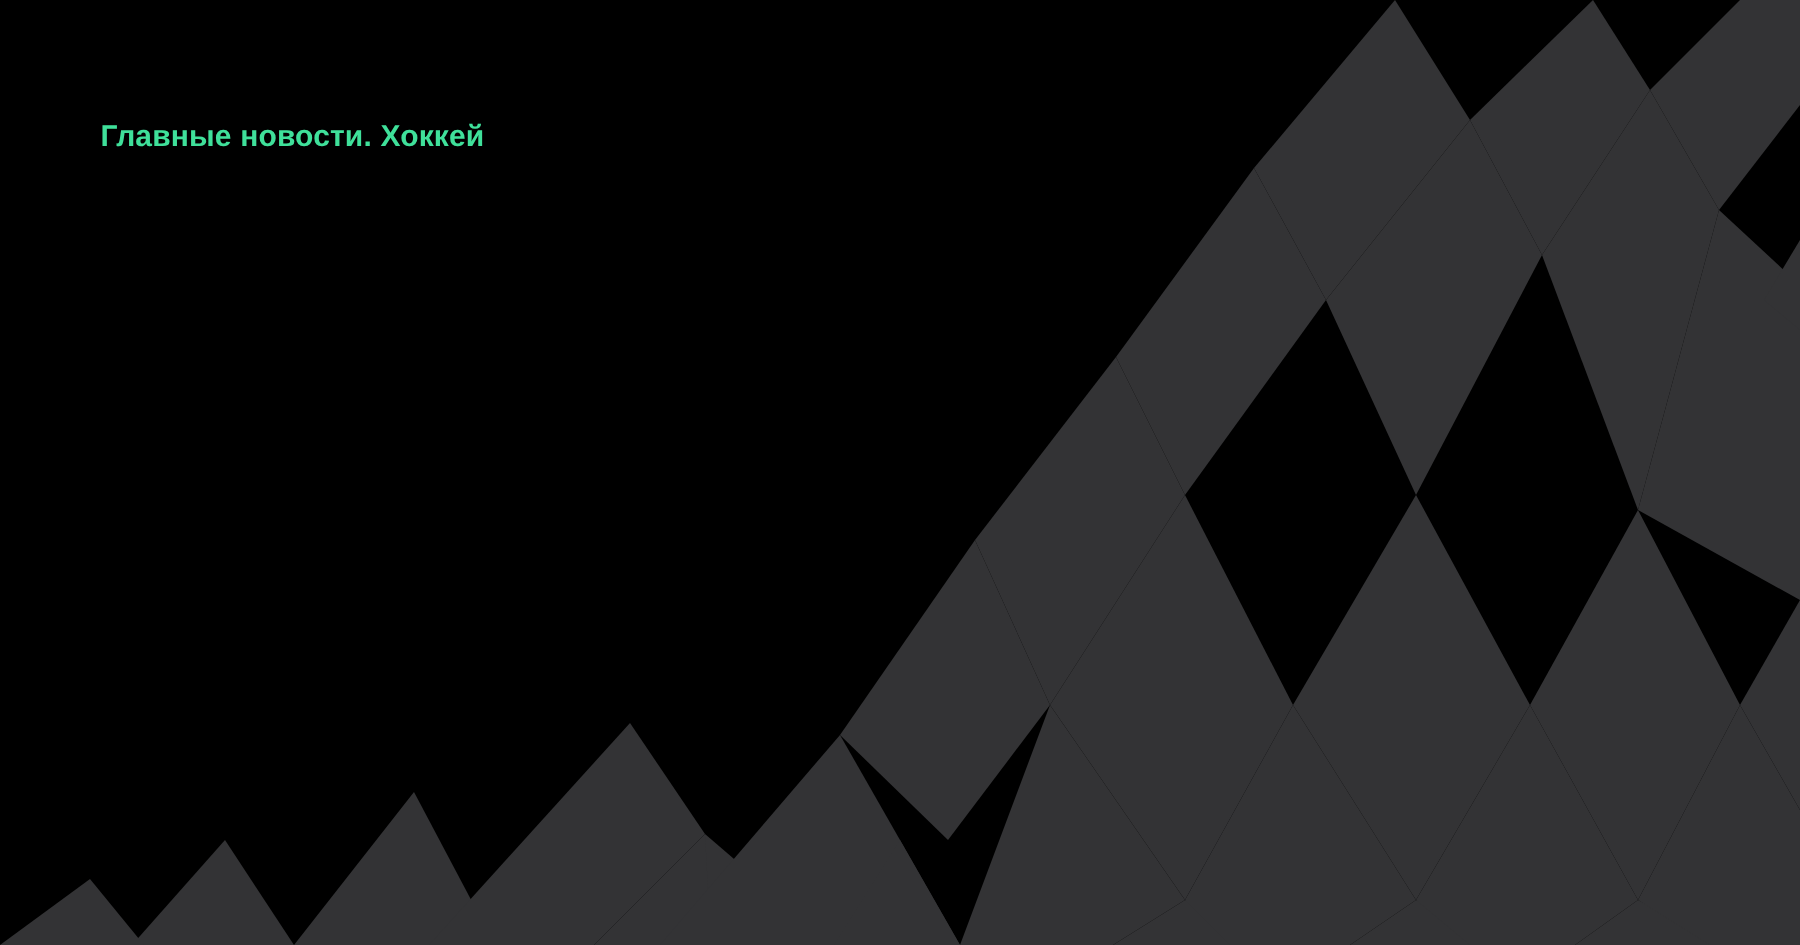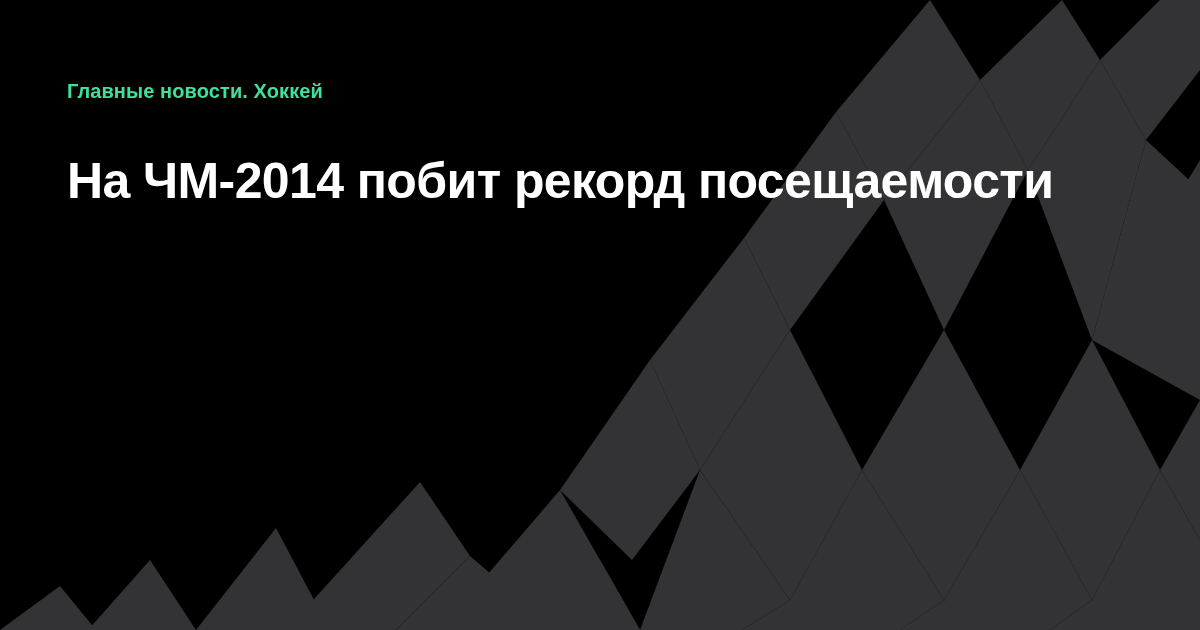--- a/index.html
+++ b/index.html
@@ -94,16 +94,15 @@
         <polygon points="1092,600 1160,470 1200,540 1200,630 1140,630" fill="#333335"></polygon>
         <polygon points="1160,470 1200,400 1200,540" fill="#333335"></polygon>
         <polygon points="1092,340 1146,140 1200,190 1200,400" fill="#333335"></polygon>
         <polygon points="0,630 60,586 96,630" fill="#333335"></polygon>
         <polygon points="1176,200 1200,160 1200,220" fill="#333335"></polygon>
       </g>
   </svg>
 
   <div id="text-layer">
     <p class="kicker">Главные новости. Хоккей</p>
-    <h1 class="headline">На ЧМ-2014 побит рекорд посещаемости</h1>
   </div>
 
 </div>
 
 </body></html>

